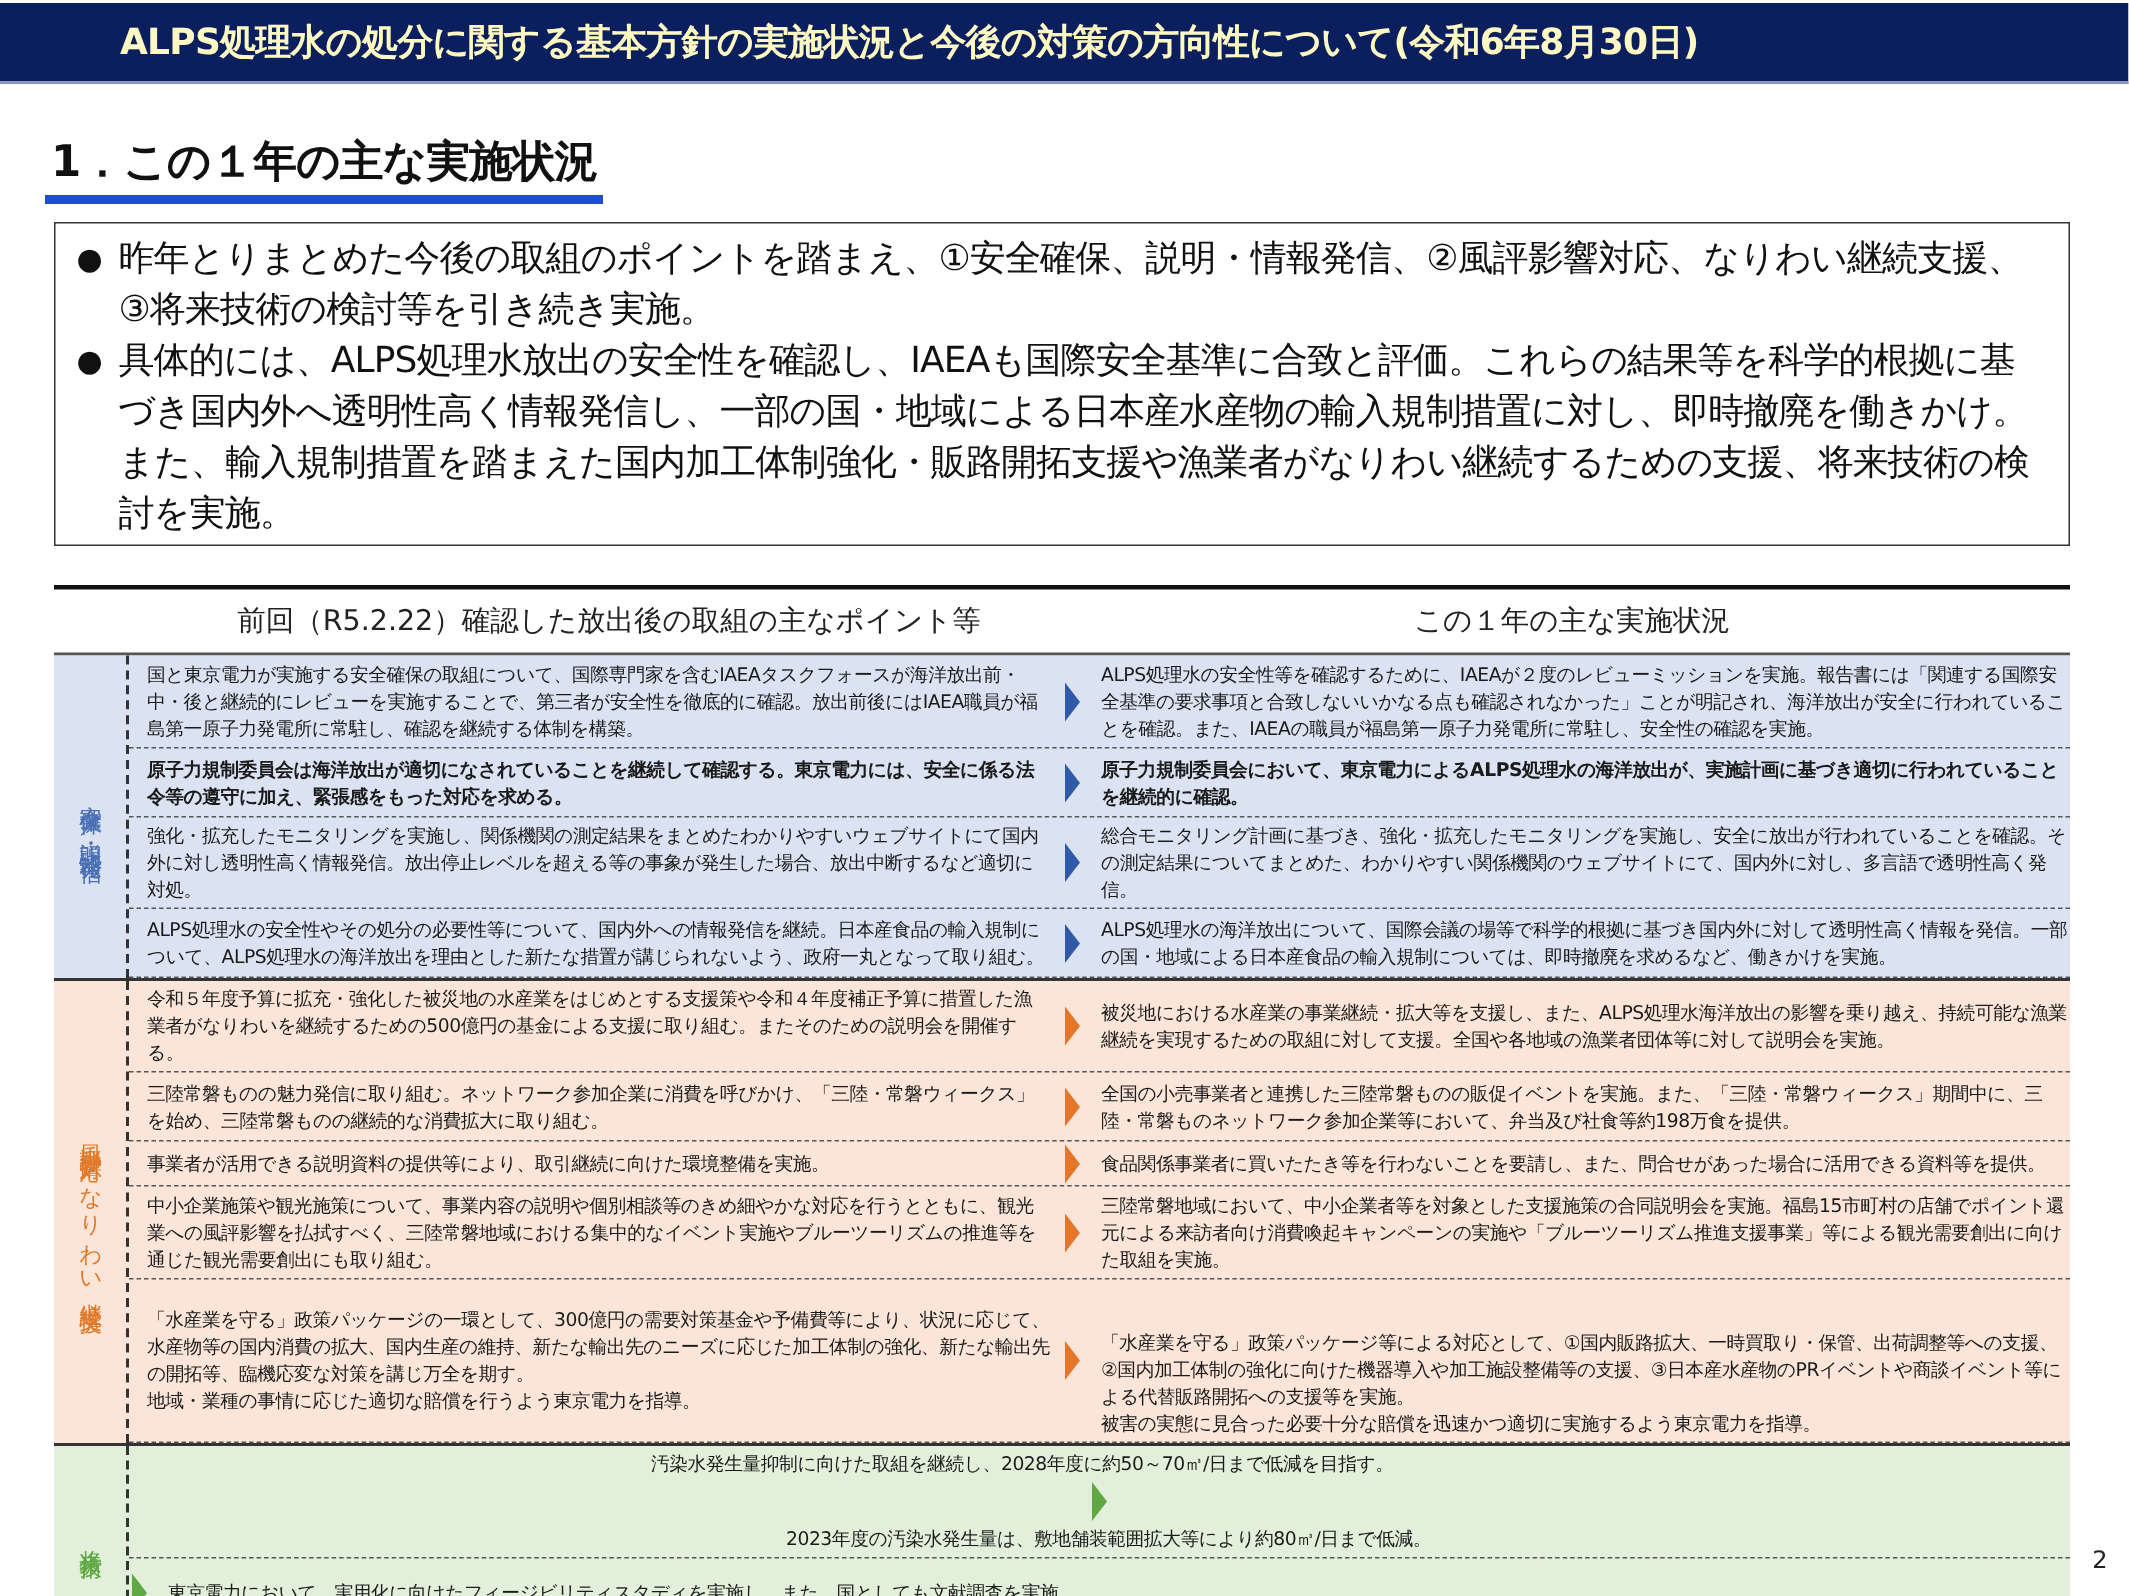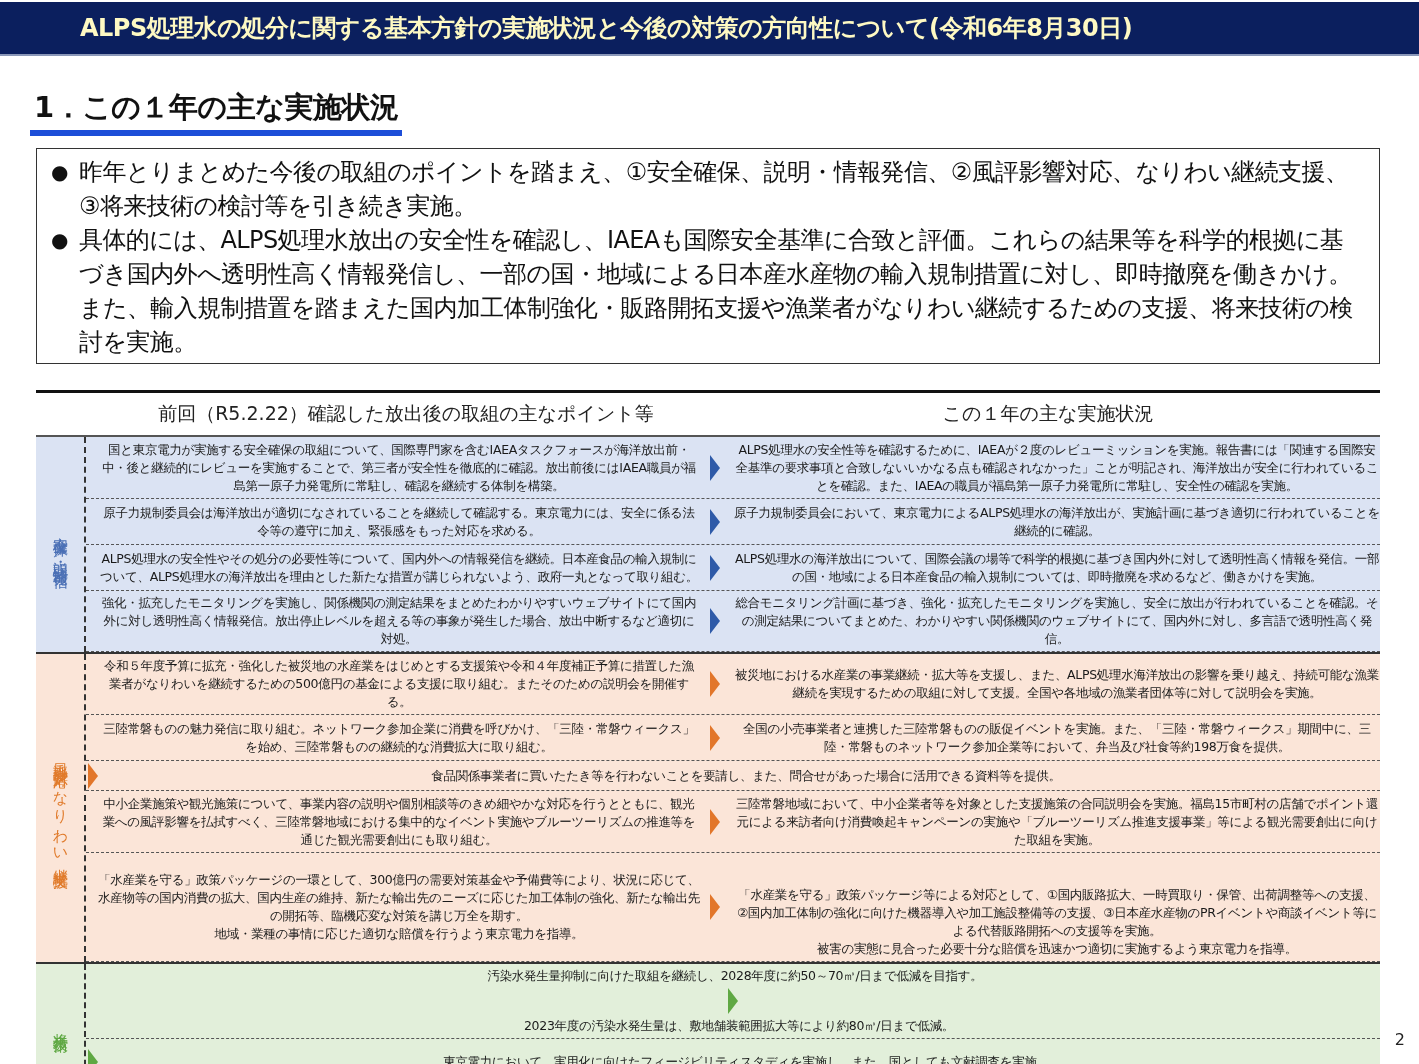--- a/index.html
+++ b/index.html
@@ -34,21 +34,21 @@
   .col-headers .h1 { width: 680px; text-align: center; padding-left: 60px; }
   .col-headers .h2 { flex: 1; text-align: center; }
   .head-rule { height: 2px; background: #555; }
 
   .group { display: flex; position: relative; }
   .group-label {
     width: 50px; flex: none; display: flex; align-items: center; justify-content: center;
     writing-mode: vertical-rl; font-size: 15px; letter-spacing: 2px;
     border-right: 2px dashed #333;
   }
-  .group-rows { flex: 1; text-align: center; }
+  .group-rows { flex: 1; }
   .row { display: flex; border-bottom: 1px dashed #555; align-items: center; }
   .row .left { width: 622px; padding: 3px 8px 3px 12px; font-size: 12.5px; line-height: 18px; letter-spacing: -0.3px; }
   .row .arrow { width: 14px; flex: none; display: flex; justify-content: center; }
   .row .arrow span { width: 0; height: 0; border-top: 13px solid transparent; border-bottom: 13px solid transparent; border-left: 10px solid #2e5aa8; }
   .row .right { flex: 1; padding: 3px 0 3px 12px; font-size: 12.5px; line-height: 18px; letter-spacing: -0.3px; }
 
   .g-safety { background: #dbe3f3; }
   .g-safety .group-label { color: #4a6fb5; }
   .g-safety .arrow span { border-left-color: #2e5aa8; }
   .g-rumor { background: #fbe5d8; border-top: 2px solid #333; }
@@ -91,40 +91,40 @@
   <div class="group g-safety">
     <div class="group-label" style="height:auto;">安全確保／説明・情報発信</div>
     <div class="group-rows">
       <div class="row" style="min-height:62px;">
         <div class="left">国と東京電力が実施する安全確保の取組について、国際専門家を含むIAEAタスクフォースが海洋放出前・中・後と継続的にレビューを実施することで、第三者が安全性を徹底的に確認。放出前後にはIAEA職員が福島第一原子力発電所に常駐し、確認を継続する体制を構築。</div>
         <div class="arrow">
             <span></span>
           </div>
         <div class="right">ALPS処理水の安全性等を確認するために、IAEAが２度のレビューミッションを実施。報告書には「関連する国際安全基準の要求事項と合致しないいかなる点も確認されなかった」ことが明記され、海洋放出が安全に行われていることを確認。また、IAEAの職員が福島第一原子力発電所に常駐し、安全性の確認を実施。</div>
       </div>
-      <div class="row" style="min-height:46px;">
+      <div class="row" style="min-height:46px;font-weight:bold;">
         <div class="left">原子力規制委員会は海洋放出が適切になされていることを継続して確認する。東京電力には、安全に係る法令等の遵守に加え、緊張感をもった対応を求める。</div>
         <div class="arrow">
             <span></span>
           </div>
         <div class="right">原子力規制委員会において、東京電力によるALPS処理水の海洋放出が、実施計画に基づき適切に行われていることを継続的に確認。</div>
       </div>
       <div class="row" style="min-height:46px;">
+        <div class="left">強化・拡充したモニタリングを実施し、関係機関の測定結果をまとめたわかりやすいウェブサイトにて国内外に対し透明性高く情報発信。放出停止レベルを超える等の事象が発生した場合、放出中断するなど適切に対処。</div>
+        <div class="arrow">
+            <span></span>
+          </div>
+        <div class="right">総合モニタリング計画に基づき、強化・拡充したモニタリングを実施し、安全に放出が行われていることを確認。その測定結果についてまとめた、わかりやすい関係機関のウェブサイトにて、国内外に対し、多言語で透明性高く発信。</div>
+      </div>
+      <div class="row" style="min-height:46px;">
         <div class="left">ALPS処理水の安全性やその処分の必要性等について、国内外への情報発信を継続。日本産食品の輸入規制について、ALPS処理水の海洋放出を理由とした新たな措置が講じられないよう、政府一丸となって取り組む。</div>
         <div class="arrow">
             <span></span>
           </div>
         <div class="right">ALPS処理水の海洋放出について、国際会議の場等で科学的根拠に基づき国内外に対して透明性高く情報を発信。一部の国・地域による日本産食品の輸入規制については、即時撤廃を求めるなど、働きかけを実施。</div>
-      </div>
-      <div class="row" style="min-height:46px;">
-        <div class="left">強化・拡充したモニタリングを実施し、関係機関の測定結果をまとめたわかりやすいウェブサイトにて国内外に対し透明性高く情報発信。放出停止レベルを超える等の事象が発生した場合、放出中断するなど適切に対処。</div>
-        <div class="arrow">
-            <span></span>
-          </div>
-        <div class="right">総合モニタリング計画に基づき、強化・拡充したモニタリングを実施し、安全に放出が行われていることを確認。その測定結果についてまとめた、わかりやすい関係機関のウェブサイトにて、国内外に対し、多言語で透明性高く発信。</div>
       </div>
     </div>
   </div>
 
   <div class="group g-rumor">
     <div class="group-label">風評影響対応／なりわい継続支援</div>
     <div class="group-rows">
       <div class="row" style="min-height:46px;">
         <div class="left">令和５年度予算に拡充・強化した被災地の水産業をはじめとする支援策や令和４年度補正予算に措置した漁業者がなりわいを継続するための500億円の基金による支援に取り組む。またそのための説明会を開催する。</div>
         <div class="arrow">
@@ -133,20 +133,21 @@
         <div class="right">被災地における水産業の事業継続・拡大等を支援し、また、ALPS処理水海洋放出の影響を乗り越え、持続可能な漁業継続を実現するための取組に対して支援。全国や各地域の漁業者団体等に対して説明会を実施。</div>
       </div>
       <div class="row" style="min-height:46px;">
         <div class="left">三陸常磐ものの魅力発信に取り組む。ネットワーク参加企業に消費を呼びかけ、「三陸・常磐ウィークス」を始め、三陸常磐ものの継続的な消費拡大に取り組む。</div>
         <div class="arrow">
             <span></span>
           </div>
         <div class="right">全国の小売事業者と連携した三陸常磐ものの販促イベントを実施。また、「三陸・常磐ウィークス」期間中に、三陸・常磐ものネットワーク参加企業等において、弁当及び社食等約198万食を提供。</div>
       </div>
       <div class="row" style="min-height:30px;">
+        <div class="left">事業者が活用できる説明資料の提供等により、取引継続に向けた環境整備を実施。</div>
         <div class="arrow">
             <span></span>
           </div>
         <div class="right">食品関係事業者に買いたたき等を行わないことを要請し、また、問合せがあった場合に活用できる資料等を提供。</div>
       </div>
       <div class="row" style="min-height:62px;">
         <div class="left">中小企業施策や観光施策について、事業内容の説明や個別相談等のきめ細やかな対応を行うとともに、観光業への風評影響を払拭すべく、三陸常磐地域における集中的なイベント実施やブルーツーリズムの推進等を通じた観光需要創出にも取り組む。</div>
         <div class="arrow">
             <span></span>
           </div>

